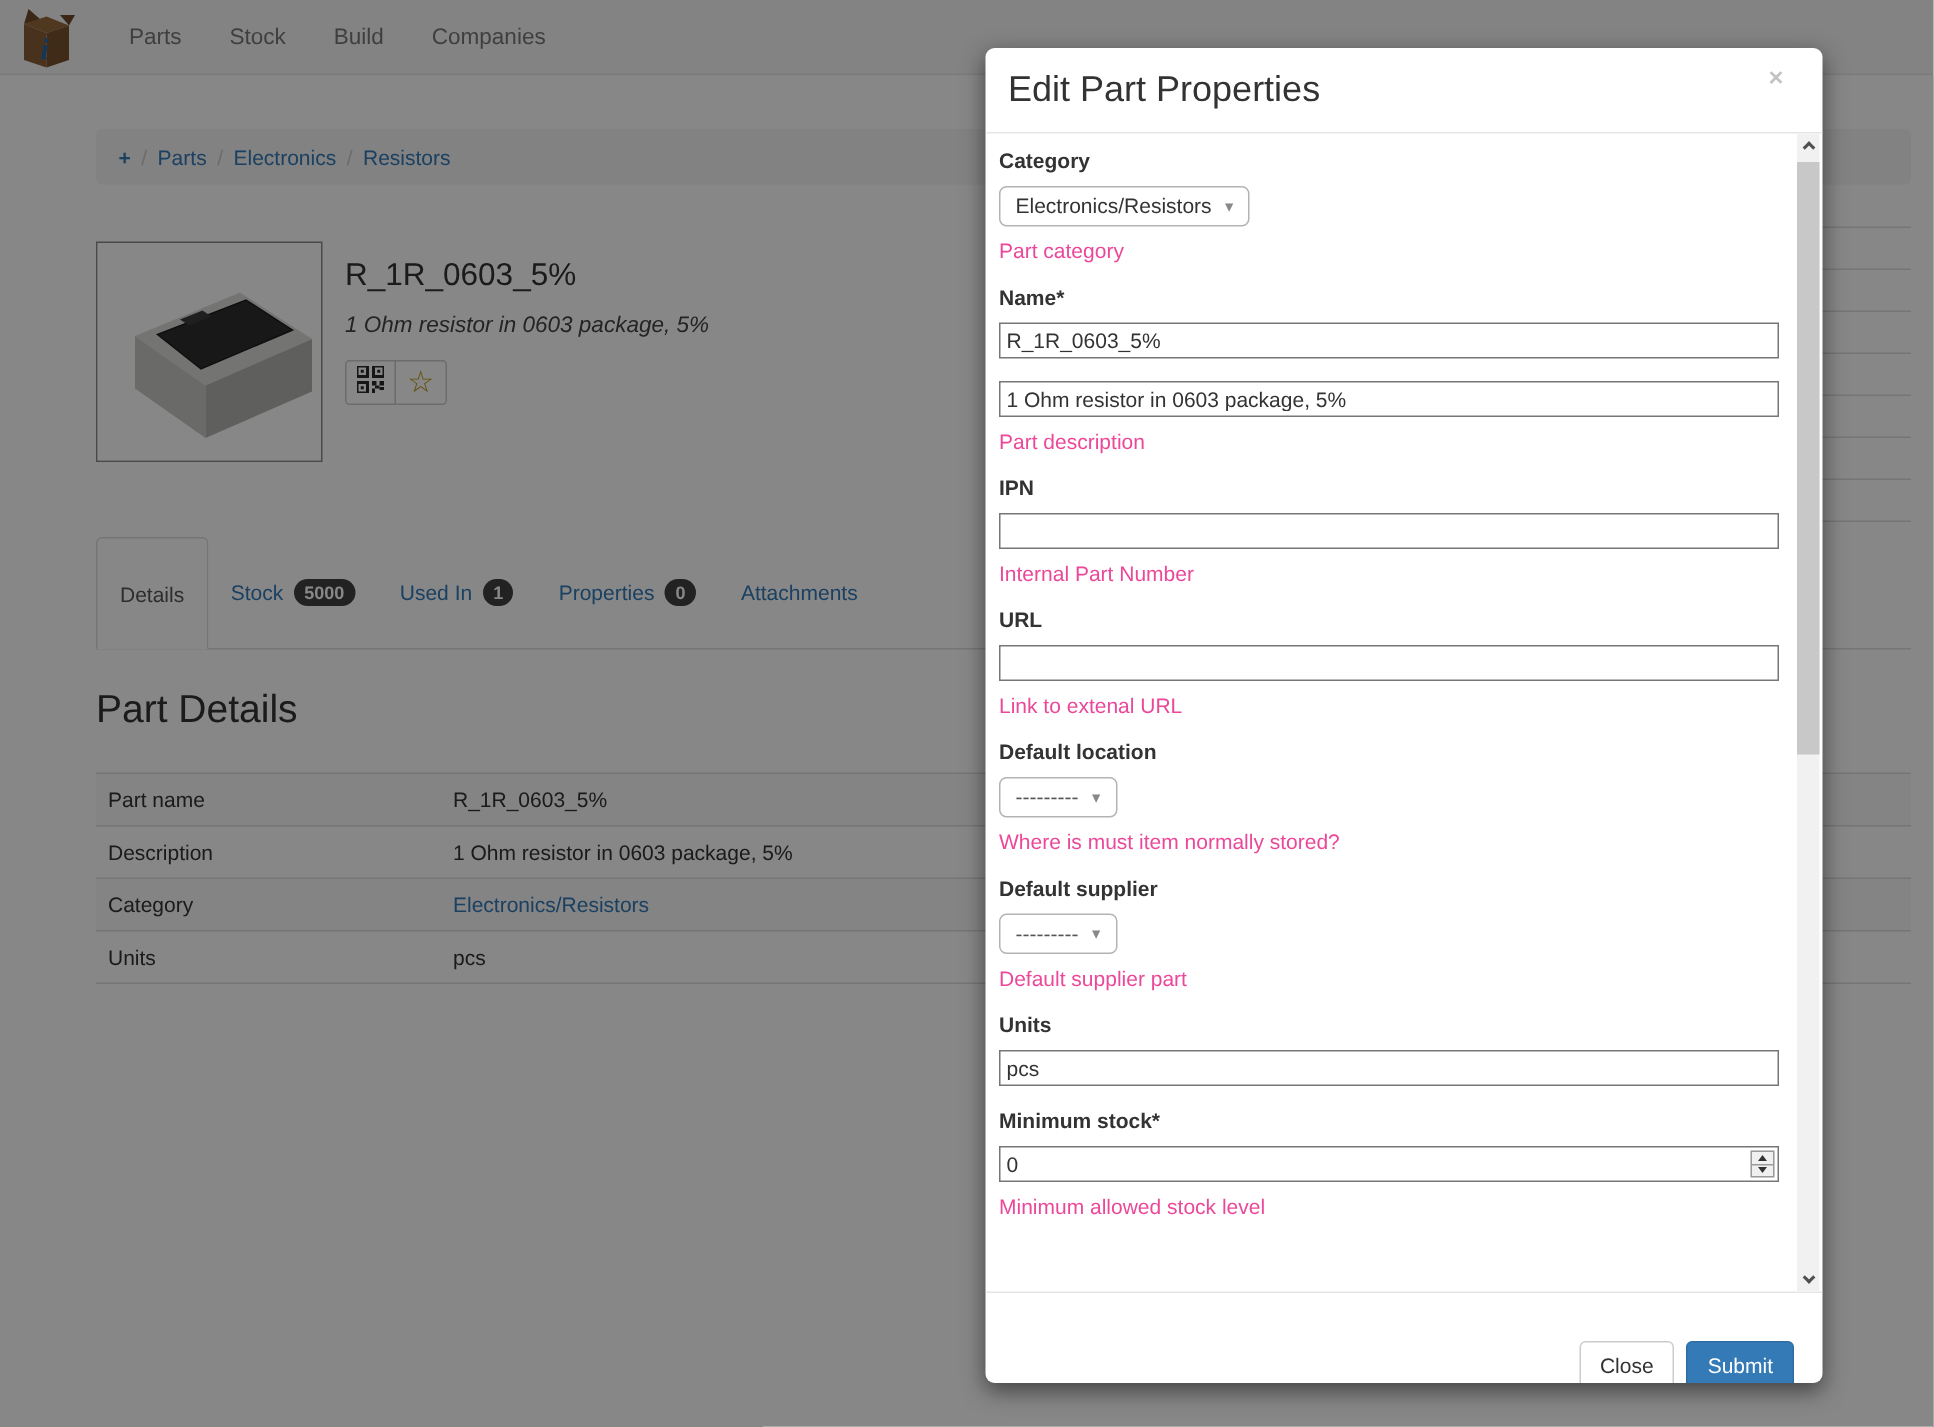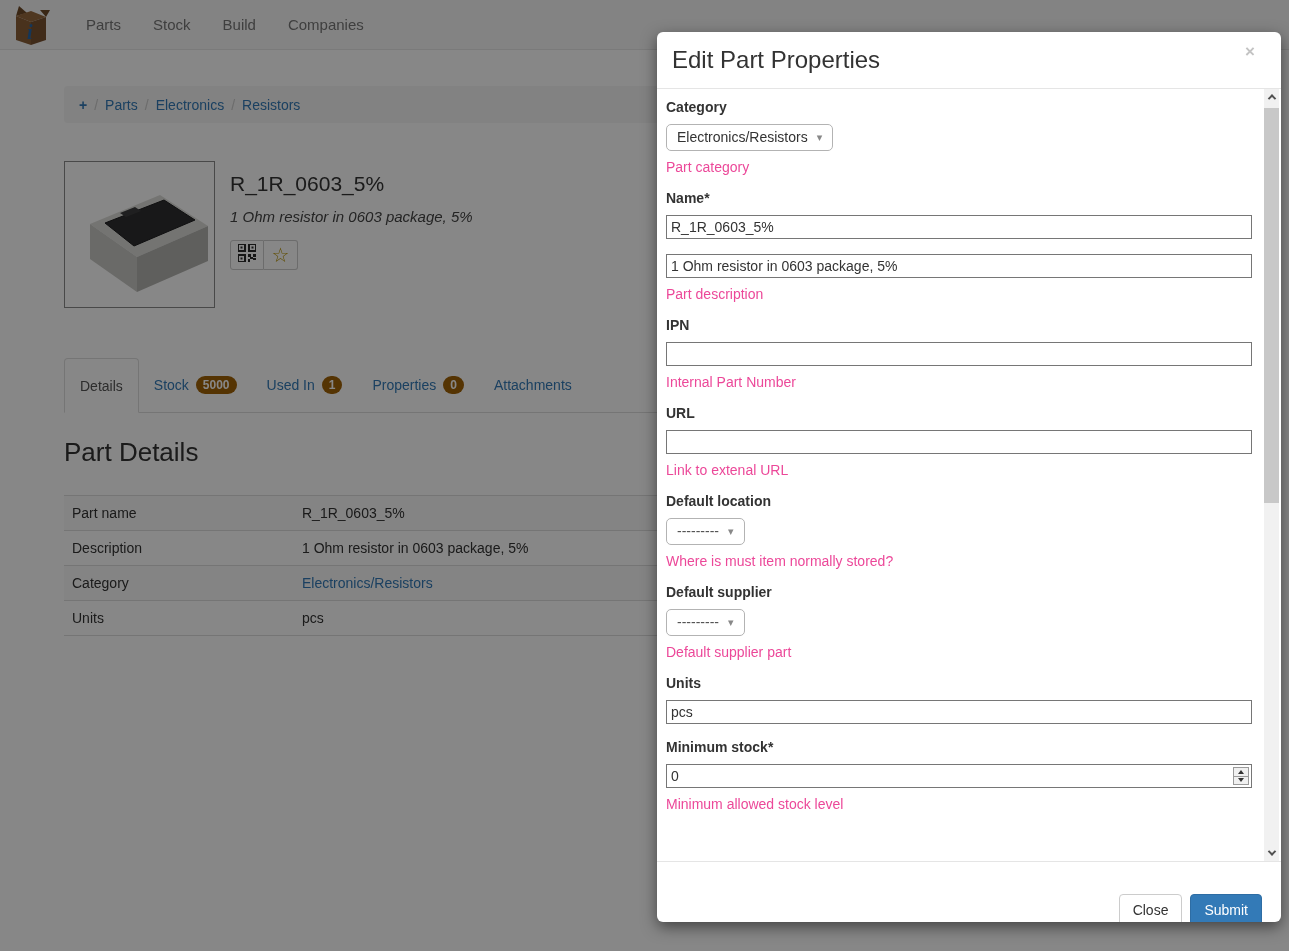--- a/index.html
+++ b/index.html
@@ -37,44 +37,44 @@
     width:34px; height:30px; background:#fff; border:1px solid #ccc;
     display:flex; align-items:center; justify-content:center; cursor:pointer;
   }
   .icon-btn:first-child { border-radius:3px 0 0 3px; }
   .icon-btn:last-child { border-radius:0 3px 3px 0; border-left:none; }
   .star-glyph { color:#b8960c; font-size:20px; line-height:1; }
   .tabs {
     display:flex; list-style:none; margin:50px 0 0 0; padding:0;
     border-bottom:1px solid #ddd; font-size:14px;
   }
-  .tabs li { padding:18px 15px; color:#337ab7; cursor:pointer; display:flex; align-items:center; gap:7px;text-align:right; }
+  .tabs li { padding:28px 15px; color:#337ab7; cursor:pointer; display:flex; align-items:center; gap:7px;text-align:right; }
   .tabs li.active {
     background:#fff; border:1px solid #ddd; border-bottom:1px solid #fff;
     border-radius:4px 4px 0 0; margin-bottom:-1px; color:#555; cursor:default;
   }
   .badge {
-    background:#a16207; color:#fff; font-size:12px; font-weight:bold;
+    background:#404040; color:#fff; font-size:12px; font-weight:bold;
     padding:2px 7px; border-radius:10px; line-height:1.2;
   }
   .section-title { font-size:26px; font-weight:400; margin:24px 0 27px 0; color:#333; }
   table.details { border-collapse:collapse; width:100%; font-size:14px; }
   table.details tr { border-top:1px solid #ddd; }
   table.details { border-bottom:1px solid #ddd; }
   table.details tr:nth-child(odd) { background:#f9f9f9; }
   table.details td { padding:9px 8px; }
   table.details td.lbl { width:230px; }
   table.details .link { color:#337ab7; cursor:pointer; }
   .bg-right-rows { position:absolute; left:596px; right:0; top:65px; }
   .bg-right-rows .r { height:28px; border-top:1px solid #ddd; }
   
   .backdrop { position:absolute; inset:0; background:rgba(0,0,0,0.47); z-index:50; }
   
   .modal {
-    position:absolute; left:657px; top:32px; width:624px; height:890px;
+    position:absolute; left:657px; top:32px; width:558px; height:890px;
     background:#fff; border-radius:6px; z-index:100;
     box-shadow:0 5px 15px rgba(0,0,0,.5); overflow:hidden;
   }
   .mhead { position:relative; height:57px; padding:14px 15px; border-bottom:1px solid #e5e5e5; }
   .mtitle { font-size:24px; font-weight:400; margin:0; color:#333; }
   .mclose {
     position:absolute; top:10px; right:20px; color:#c3c3c3; font-size:17px;
     font-weight:bold; cursor:pointer; background:none; border:none; line-height:1;
   }
   .mbody { position:relative; height:772px; padding:10px 29px 0 9px; overflow:hidden; }

